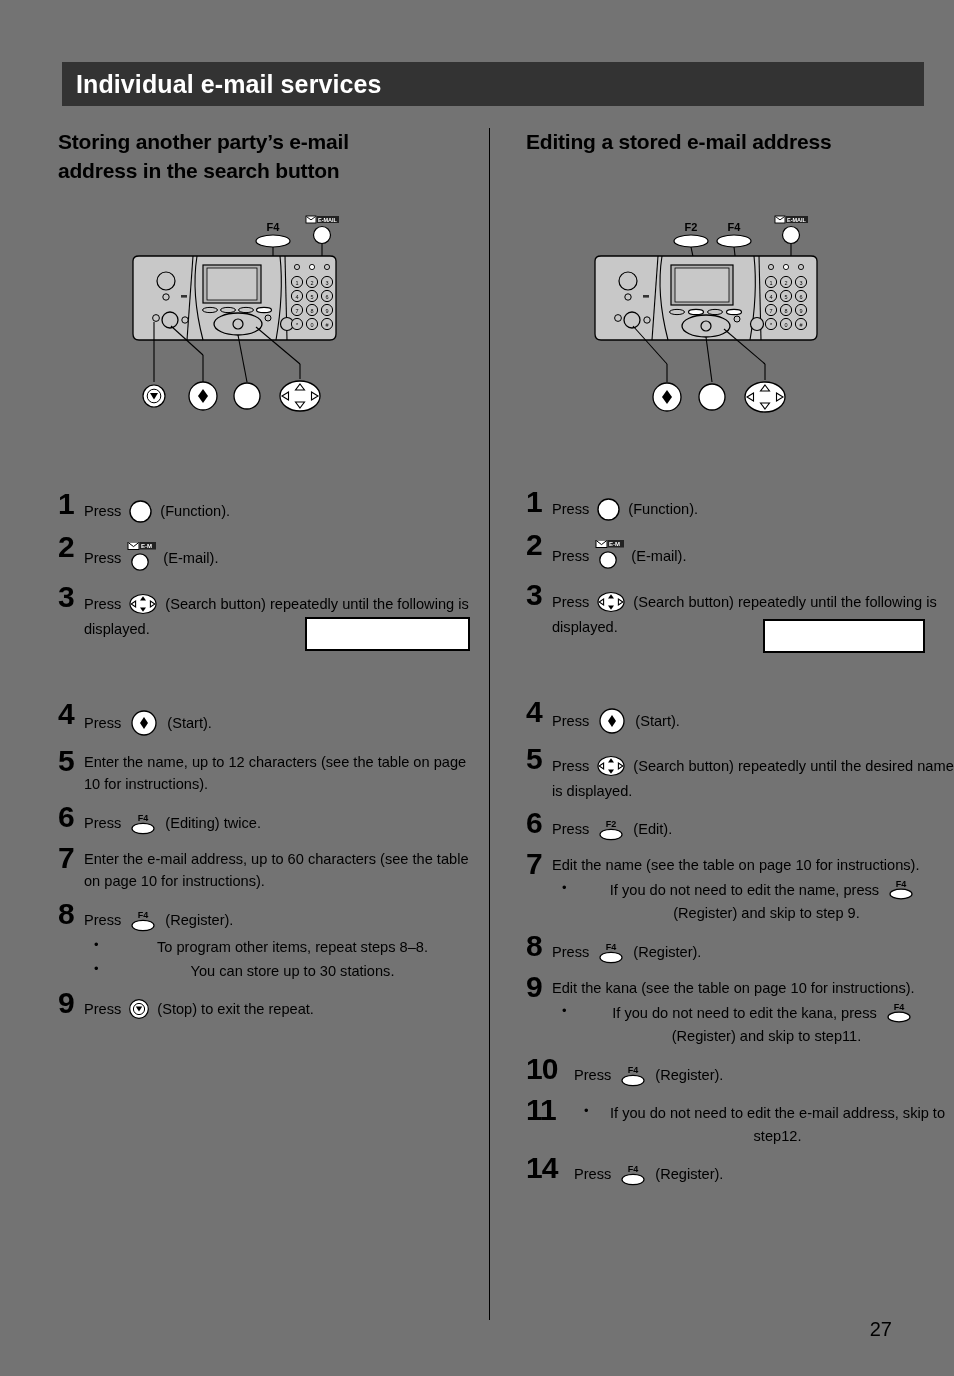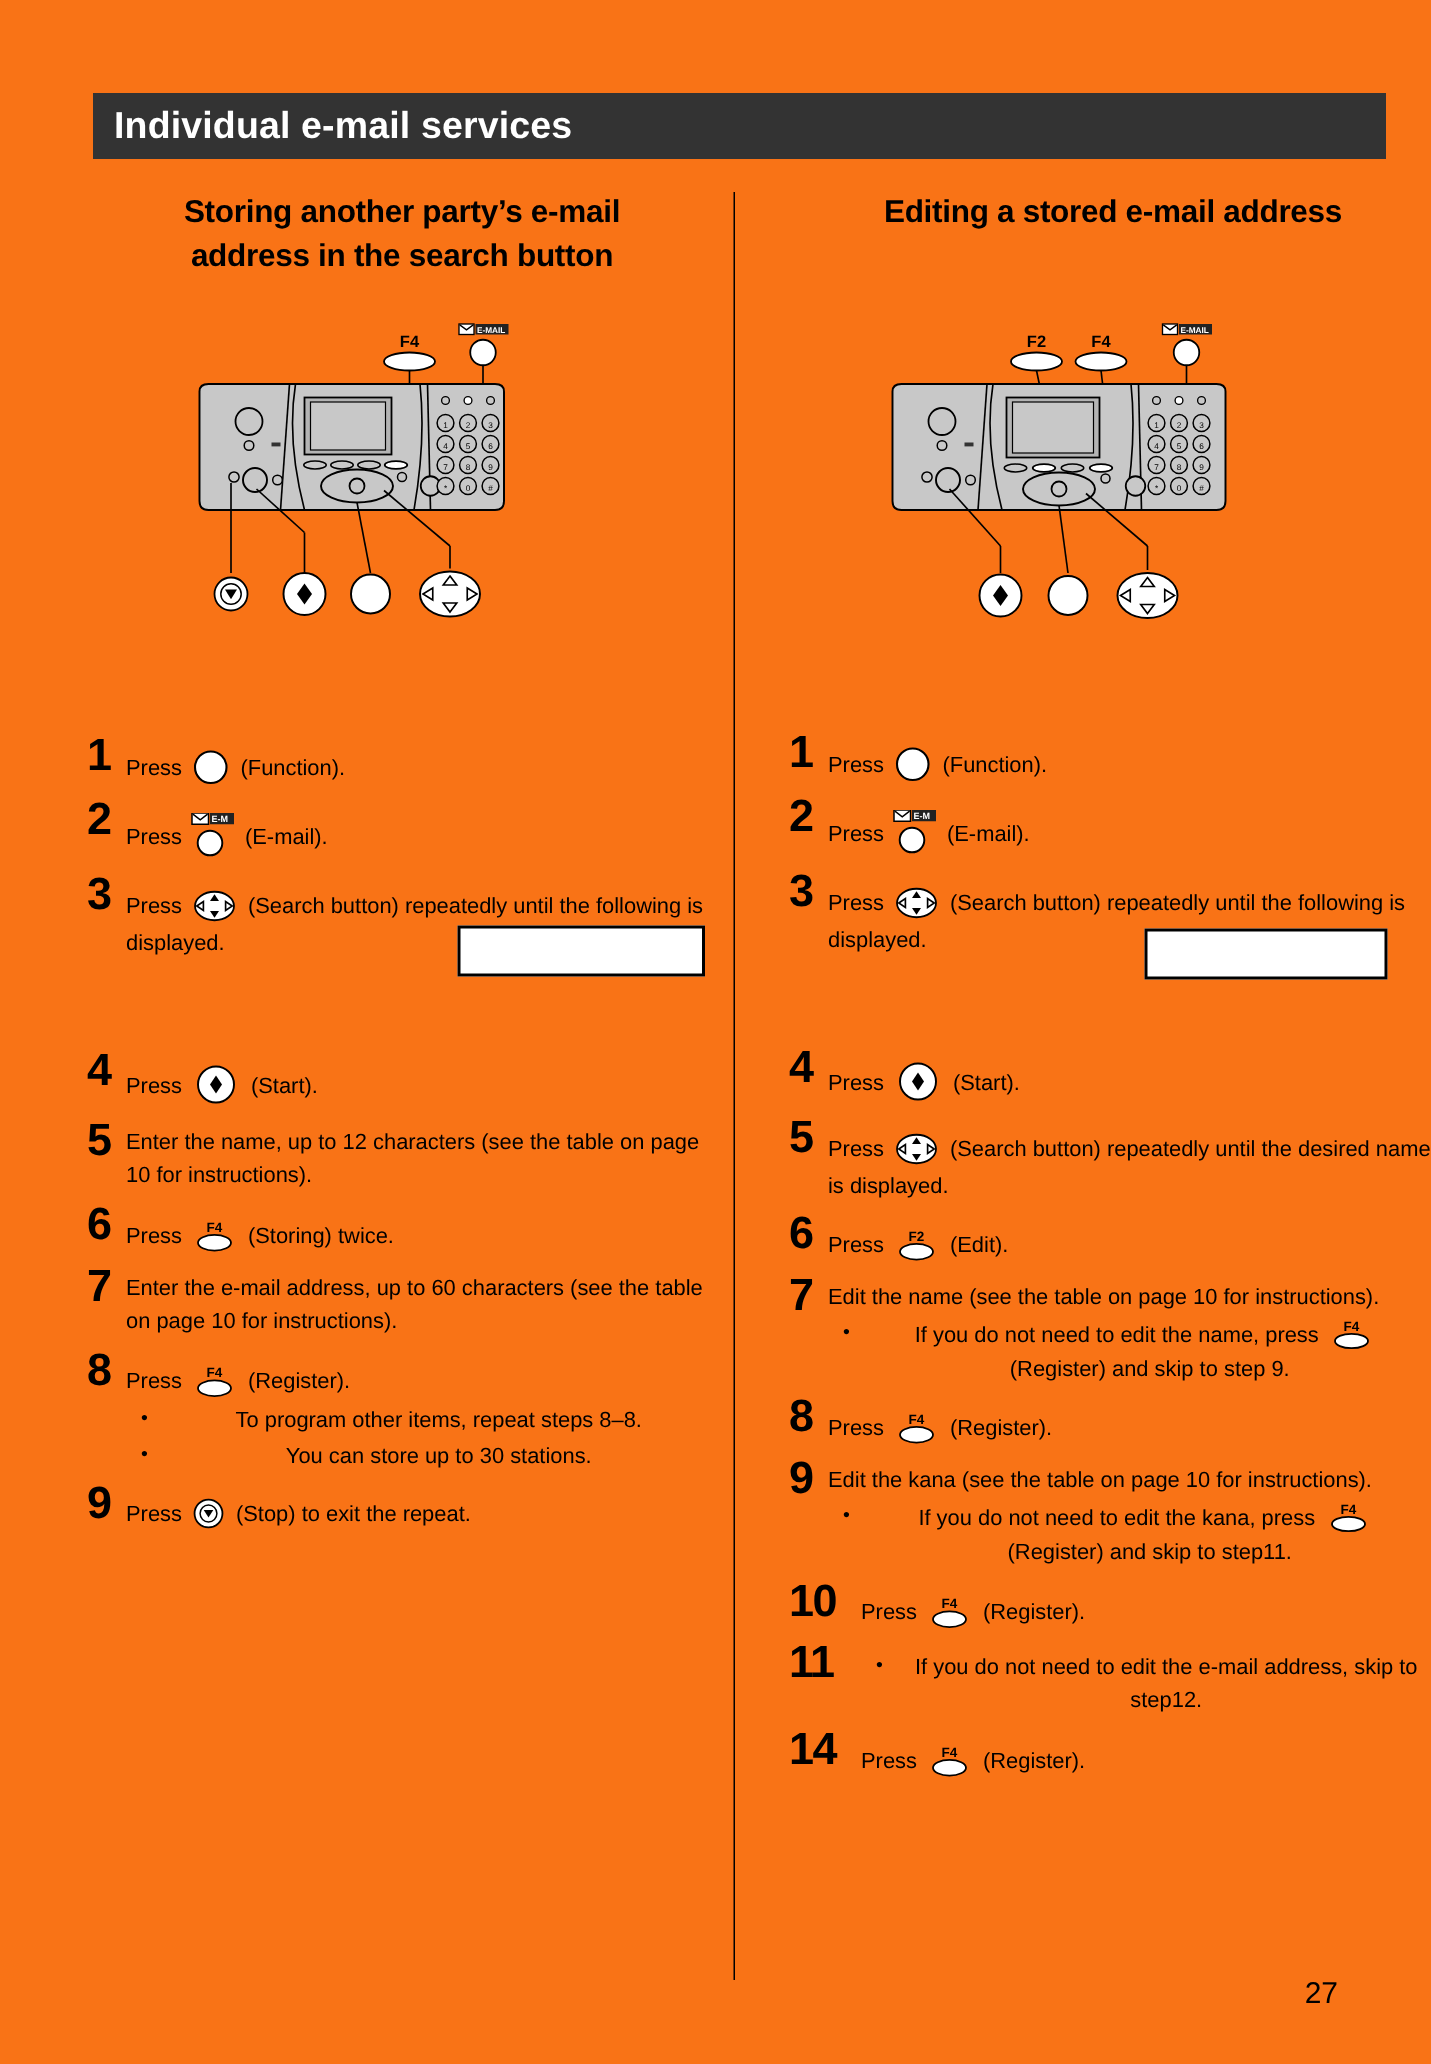--- a/index.html
+++ b/index.html
@@ -8,21 +8,21 @@
     background: #ffffff;
   }
   body {
     font-family: "Liberation Sans", sans-serif;
     color: #000000;
   }
   .page {
     position: relative;
     width: 954px;
     height: 1376px;
-    background: #f97316;
+    background: #737373;
     overflow: hidden;
   }
 
   
   .title-bar {
     position: absolute;
     left: 62px;
     top: 62px;
     width: 862px;
     height: 44px;
@@ -55,21 +55,20 @@
   }
   .col-left  { left: 58px;  width: 420px; }
   .col-right { left: 526px; width: 432px; }
 
   .section-heading {
     font-size: 21px;
     font-weight: bold;
     line-height: 1.38;
     margin: 0 0 4px 0;
     letter-spacing: -0.2px;
-    text-align: center;
   }
 
   
   .steps { margin: 0; padding: 0; }
   .step {
     position: relative;
     display: flex;
     align-items: flex-start;
     margin-bottom: 7px;
   }
@@ -213,21 +212,21 @@
       <div class="step">
         <span class="step-num">5</span>
         <span class="step-body tight">Enter the name, up to 12 characters (see the table on page 10 for instructions).</span>
       </div>
 
       <div class="step">
         <span class="step-num">6</span>
         <span class="step-body"><span>Press</span><span class="key key-f"><svg width="32" height="24" viewBox="0 0 32 24">
                 <text x="16" y="9" text-anchor="middle" font-family="'Liberation Sans',sans-serif" font-size="9" font-weight="bold" fill="#000">F4</text>
                 <ellipse cx="16" cy="16.5" rx="11" ry="5.2" fill="#fff" stroke="#000" stroke-width="1.2"></ellipse>
-              </svg></span><span>(Storing) twice.</span></span>
+              </svg></span><span>(Editing) twice.</span></span>
       </div>
 
       <div class="step">
         <span class="step-num">7</span>
         <span class="step-body tight">Enter the e-mail address, up to 60 characters (see the table on page 10 for instructions).</span>
       </div>
 
       <div class="step">
         <span class="step-num">8</span>
         <span class="step-body">

